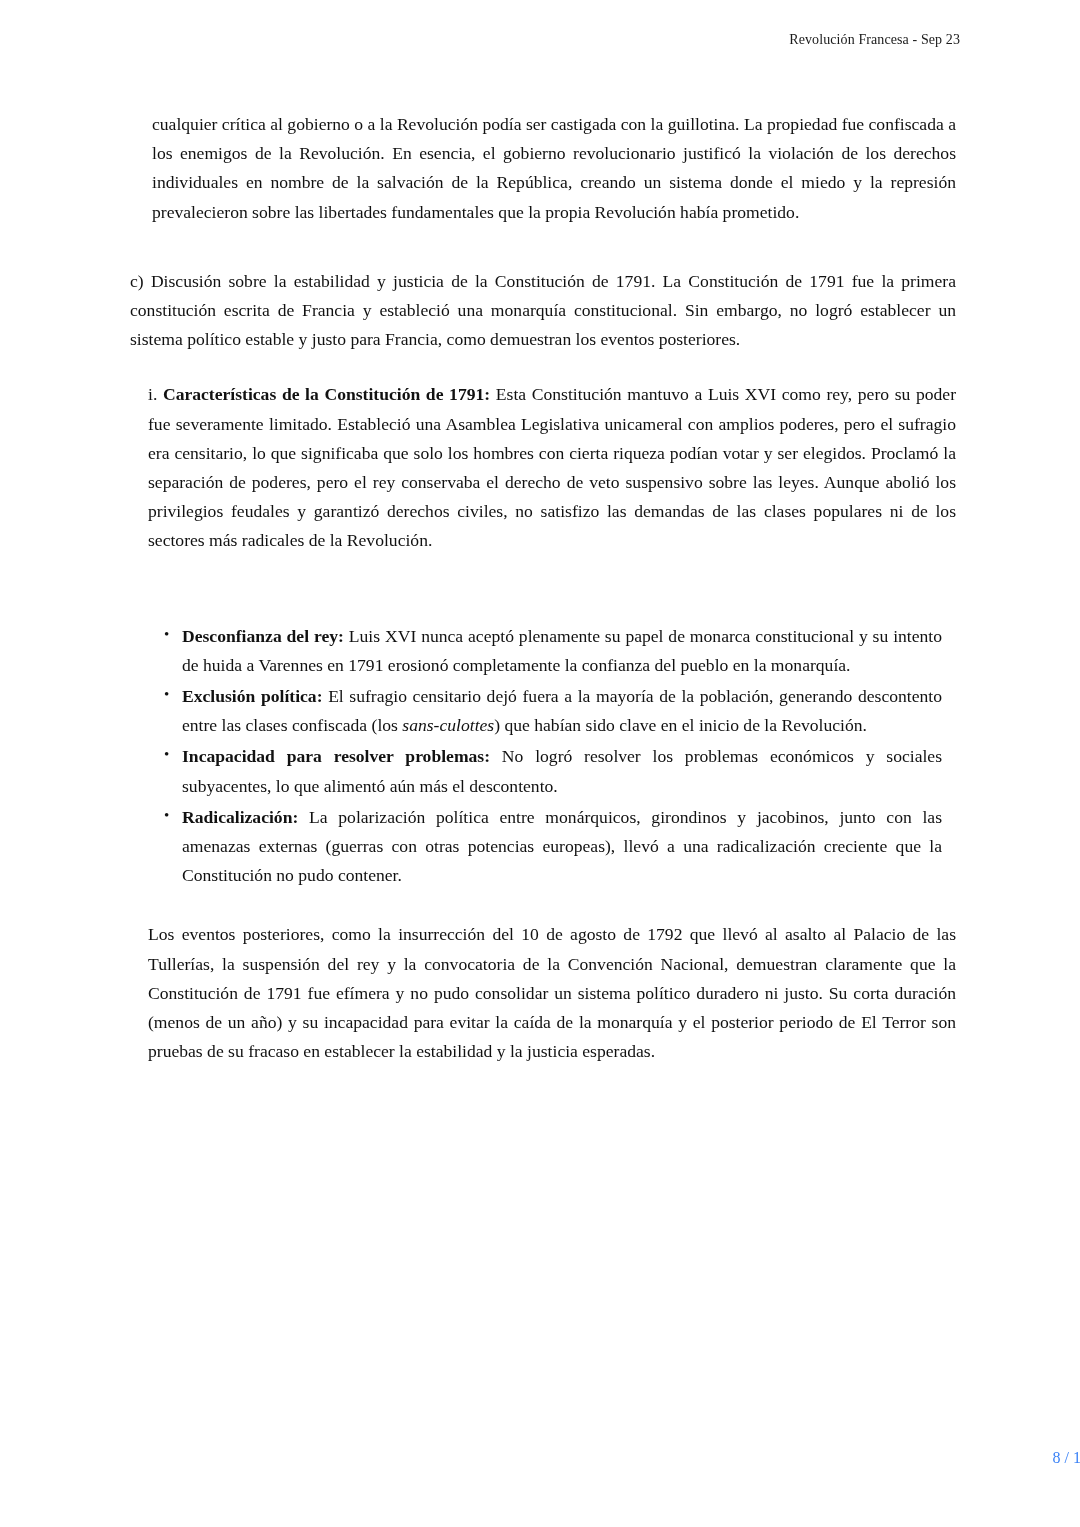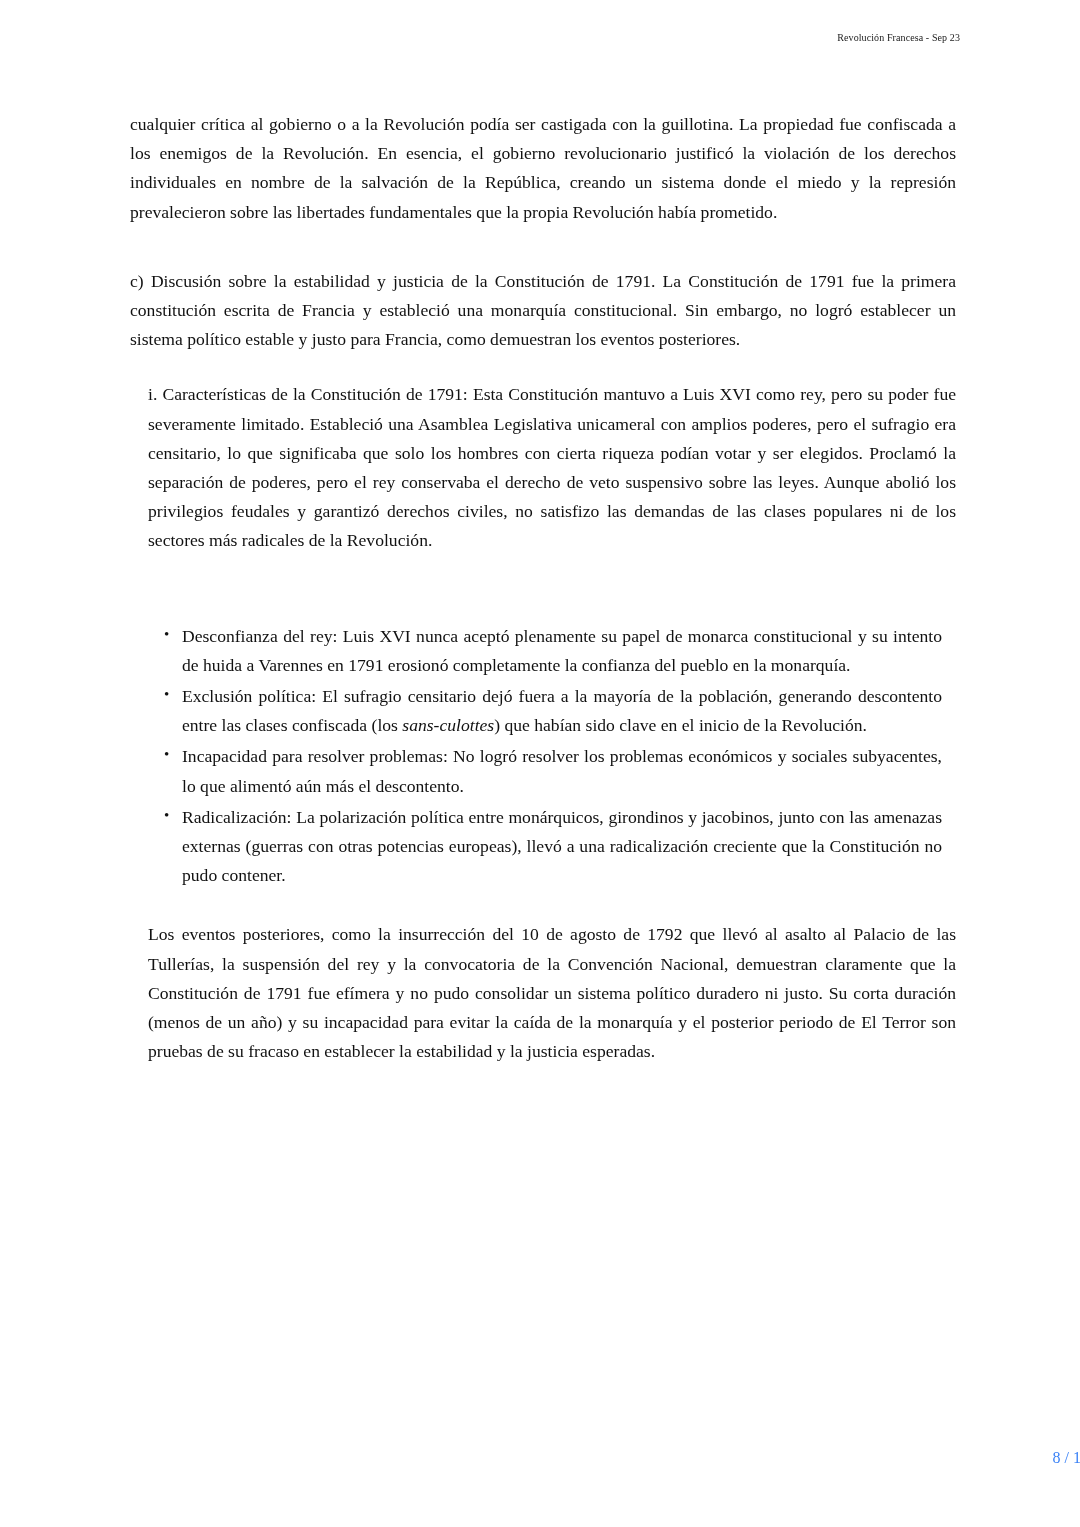--- a/index.html
+++ b/index.html
@@ -14,42 +14,42 @@
     background: #ffffff;
     font-family: "Liberation Serif", serif;
     color: #111111;
     box-sizing: border-box;
     overflow: hidden;
   }
   .header {
     position: absolute;
     top: 32px;
     right: 120px;
-    font-size: 10px;
+    font-size: 14px;
     color: #1a1a1a;
     letter-spacing: 0.1px;
   }
   .content {
     position: absolute;
     left: 130px;
     right: 124px;
     top: 110px;
   }
   p {
     margin: 0;
     font-size: 17.6px;
     line-height: 1.66;
     text-align: justify;
     color: #111111;
   }
   .indent-block {
     margin-left: 18px;
   }
   .para-top {
-    margin-left: 0;
+    margin-left: 22px;
   }
   .gap-lg { height: 40px; }
   .gap-md { height: 26px; }
   .gap-sm { height: 16px; }
 
   ul.bullets {
     margin: 14px;
     padding-left: 38px;
     list-style: none;
   }
@@ -63,21 +63,21 @@
   }
   ul.bullets li::before {
     content: "\2022";
     position: absolute;
     left: -18px;
     top: 0;
     font-size: 15px;
     line-height: 1.66;
     color: #111111;
   }
-  b, .bold { font-weight: normal; }
+  b, .bold { font-weight: bold; }
   i, .ital { font-style: italic; }
 
   .footer {
     position: absolute;
     bottom: 60px;
     left: 9px;
     width: 100%;
     text-align: right;
     font-size: 16px;
     color: #3b82f6;

